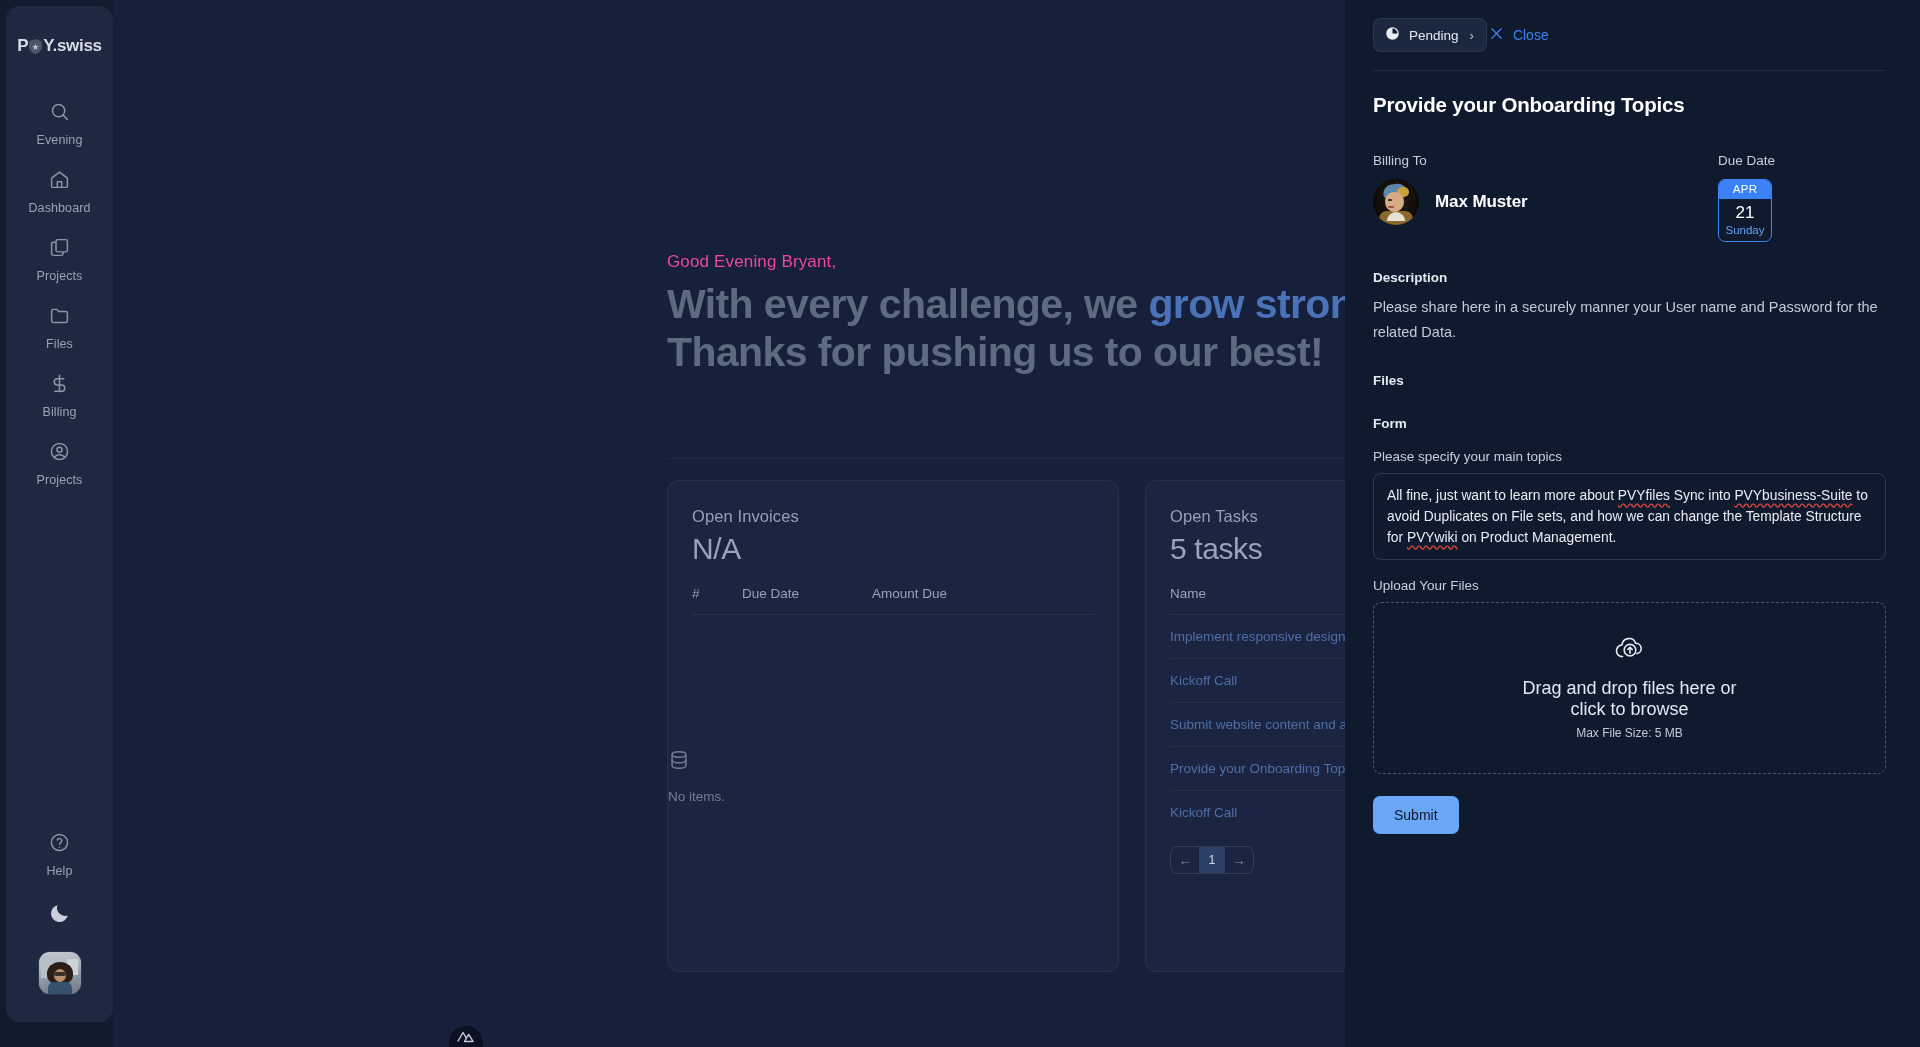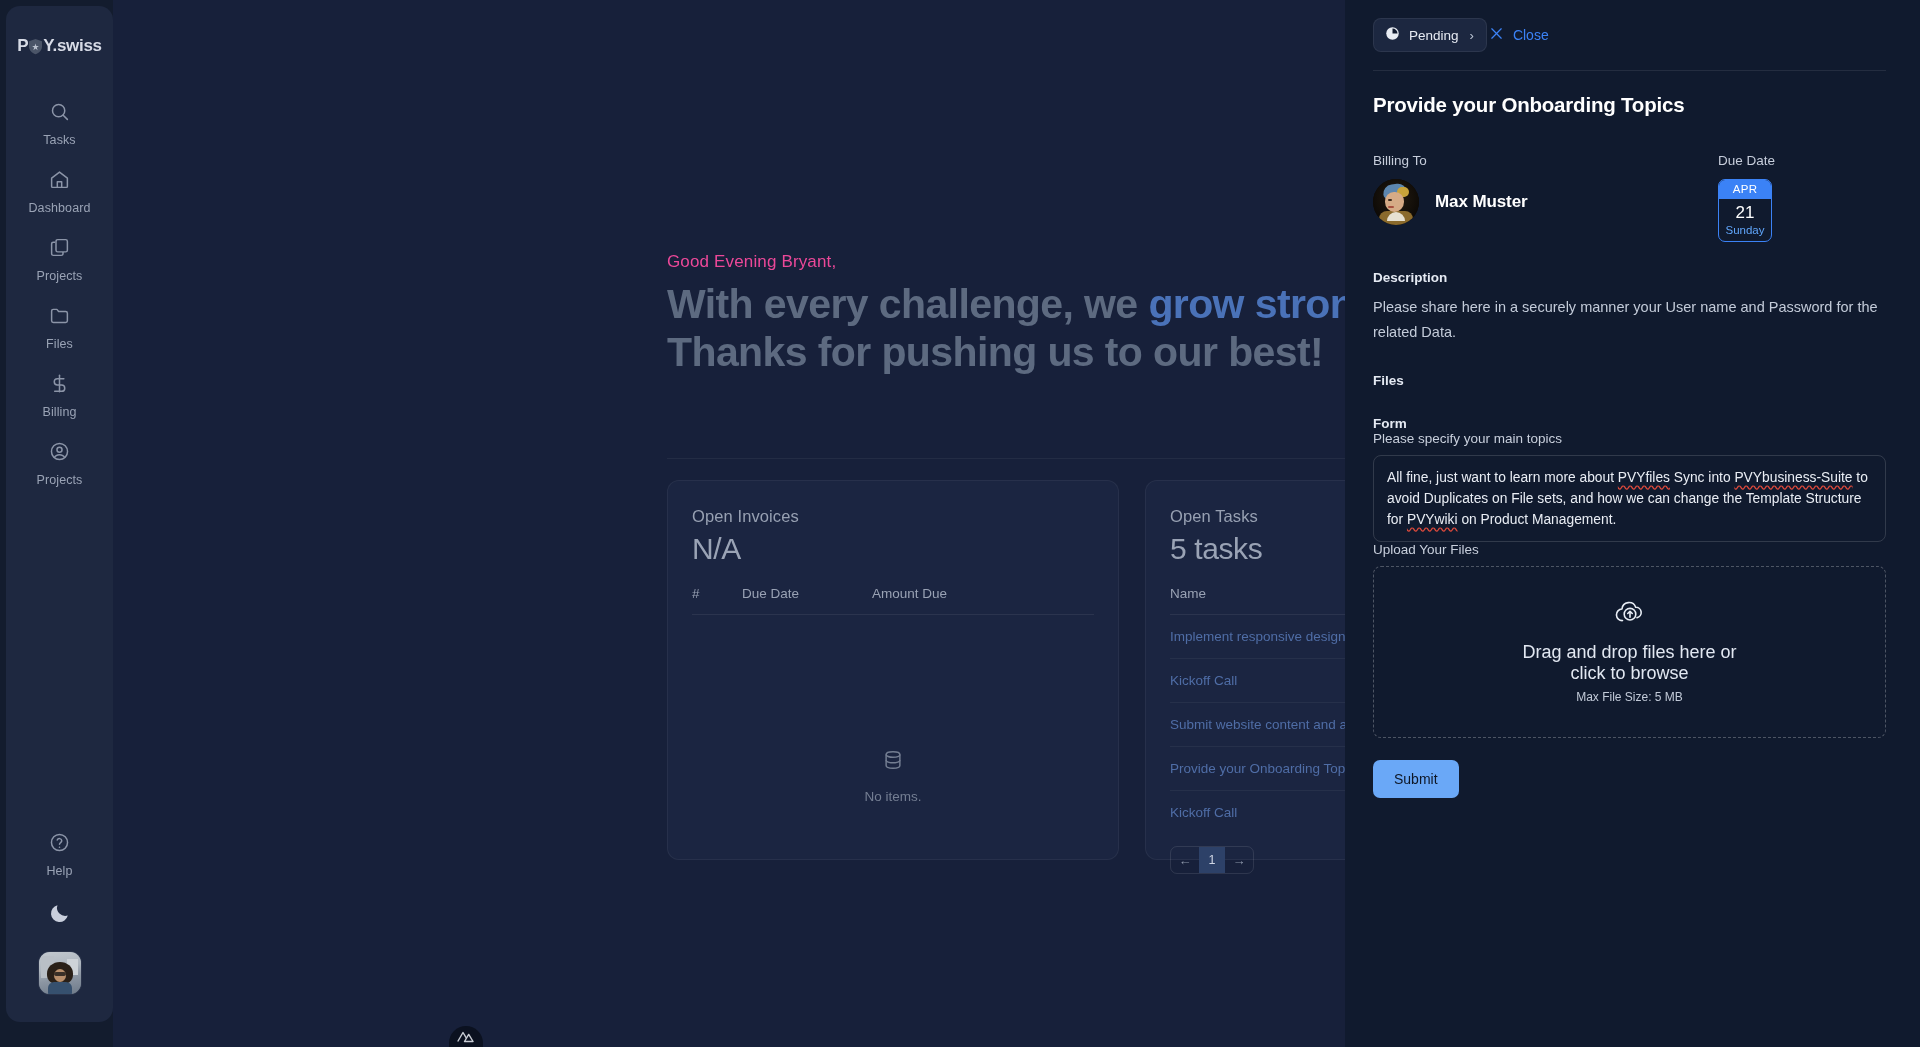--- a/index.html
+++ b/index.html
@@ -68,42 +68,42 @@
   .greeting .head {
     font-size: 41px; line-height: 48px; font-weight: 700;
     color: #5d6a80; letter-spacing: -0.6px;
   }
   .greeting .head .accent { color: #4a72b8; }
 
   .divider-main { position: absolute; left: 554px; top: 458px; width: 800px; height: 1px; background: rgba(255,255,255,0.055); }
 
   .cards { position: absolute; left: 554px; top: 480px; display: flex; gap: 26px; }
   .card {
-    width: 452px; height: 380px;
+    width: 452px; height: 492px;
     background: #1b2541; border: 1px solid rgba(255,255,255,0.055);
     border-radius: 12px; padding: 26px 24px 18px;
     position: relative;
   }
   .card-title { font-size: 16.5px; color: #97a0b2; letter-spacing: .1px; }
   .card-value { font-size: 30px; color: #9aa3b5; margin-top: 6px; font-weight: 400; letter-spacing: -.4px; }
 
   table.tbl { width: 100%; border-collapse: collapse; margin-top: 16px; }
   table.tbl th {
     text-align: left; font-size: 13.5px; font-weight: 400; color: #99a2b4;
     padding: 4px 0 13px; border-bottom: 1px solid rgba(255,255,255,0.07);
   }
   table.tbl td {
     font-size: 13.5px; color: #4f6da6; padding: 14px 0;
     border-bottom: 1px solid rgba(255,255,255,0.05); cursor: pointer;
   }
   table.tbl tr:last-child td { border-bottom: none; }
 
   .empty {
     position: absolute; left: 0; right: 0; top: 268px;
-    display: flex; flex-direction: column; align-items: center; gap: 14px;
+    display: flex; flex-direction: column; align-items: flex-start; gap: 14px;
     color: #747e92;
   }
   .empty .txt { font-size: 13.5px; }
 
   .pager {
     display: inline-flex; align-items: stretch; margin-top: 12px;
     border: 1px solid rgba(255,255,255,0.10); border-radius: 7px; overflow: hidden;
   }
   .pager button {
     background: transparent; border: none; color: #8d97aa; cursor: pointer;
@@ -193,21 +193,21 @@
   .dz-main { font-size: 18px; color: #e2e8f2; text-align: center; line-height: 21px; max-width: 250px; }
   .dz-sub { font-size: 12px; color: #c2cad8; margin-top: -8px; }
 
   .submit-btn {
     margin-top: 22px; margin-bottom: 30px;
     background: #6aa8f7; color: #0e1726; border: none;
     border-radius: 7px; padding: 11px 21px; font-size: 14px;
     cursor: pointer; font-family: inherit;
   }
   .mt28 { margin-top: 28px; }
-  .mt18 { }
+  .mt18 { margin-top: 18px; }
 </style>
 </head>
 <body>
 
 <div id="app">
 
   <aside class="sidebar">
     <div class="logo">
       <span>P</span>
       <span class="shield">
@@ -220,21 +220,21 @@
     </div>
 
     <nav class="nav">
       <div class="nav-item">
         <span class="ico">
           <svg width="21" height="21" viewBox="0 0 24 24" fill="none" stroke="currentColor" stroke-width="1.7" stroke-linecap="round">
               <circle cx="11" cy="11" r="7"></circle>
               <line x1="16.2" y1="16.2" x2="21" y2="21"></line>
             </svg>
         </span>
-        <span class="lbl">Tasks</span>
+        <span class="lbl">Evening</span>
       </div>
 
       <div class="nav-item">
         <span class="ico">
           <svg width="21" height="21" viewBox="0 0 24 24" fill="none" stroke="currentColor" stroke-width="1.7" stroke-linecap="round" stroke-linejoin="round">
               <path d="M3 10.5 L12 3.5 L21 10.5 V20 a1 1 0 0 1-1 1 H4 a1 1 0 0 1-1-1 Z"></path>
               <path d="M9.5 21 V14.5 h5 V21"></path>
             </svg>
         </span>
         <span class="lbl">Dashboard</span>

